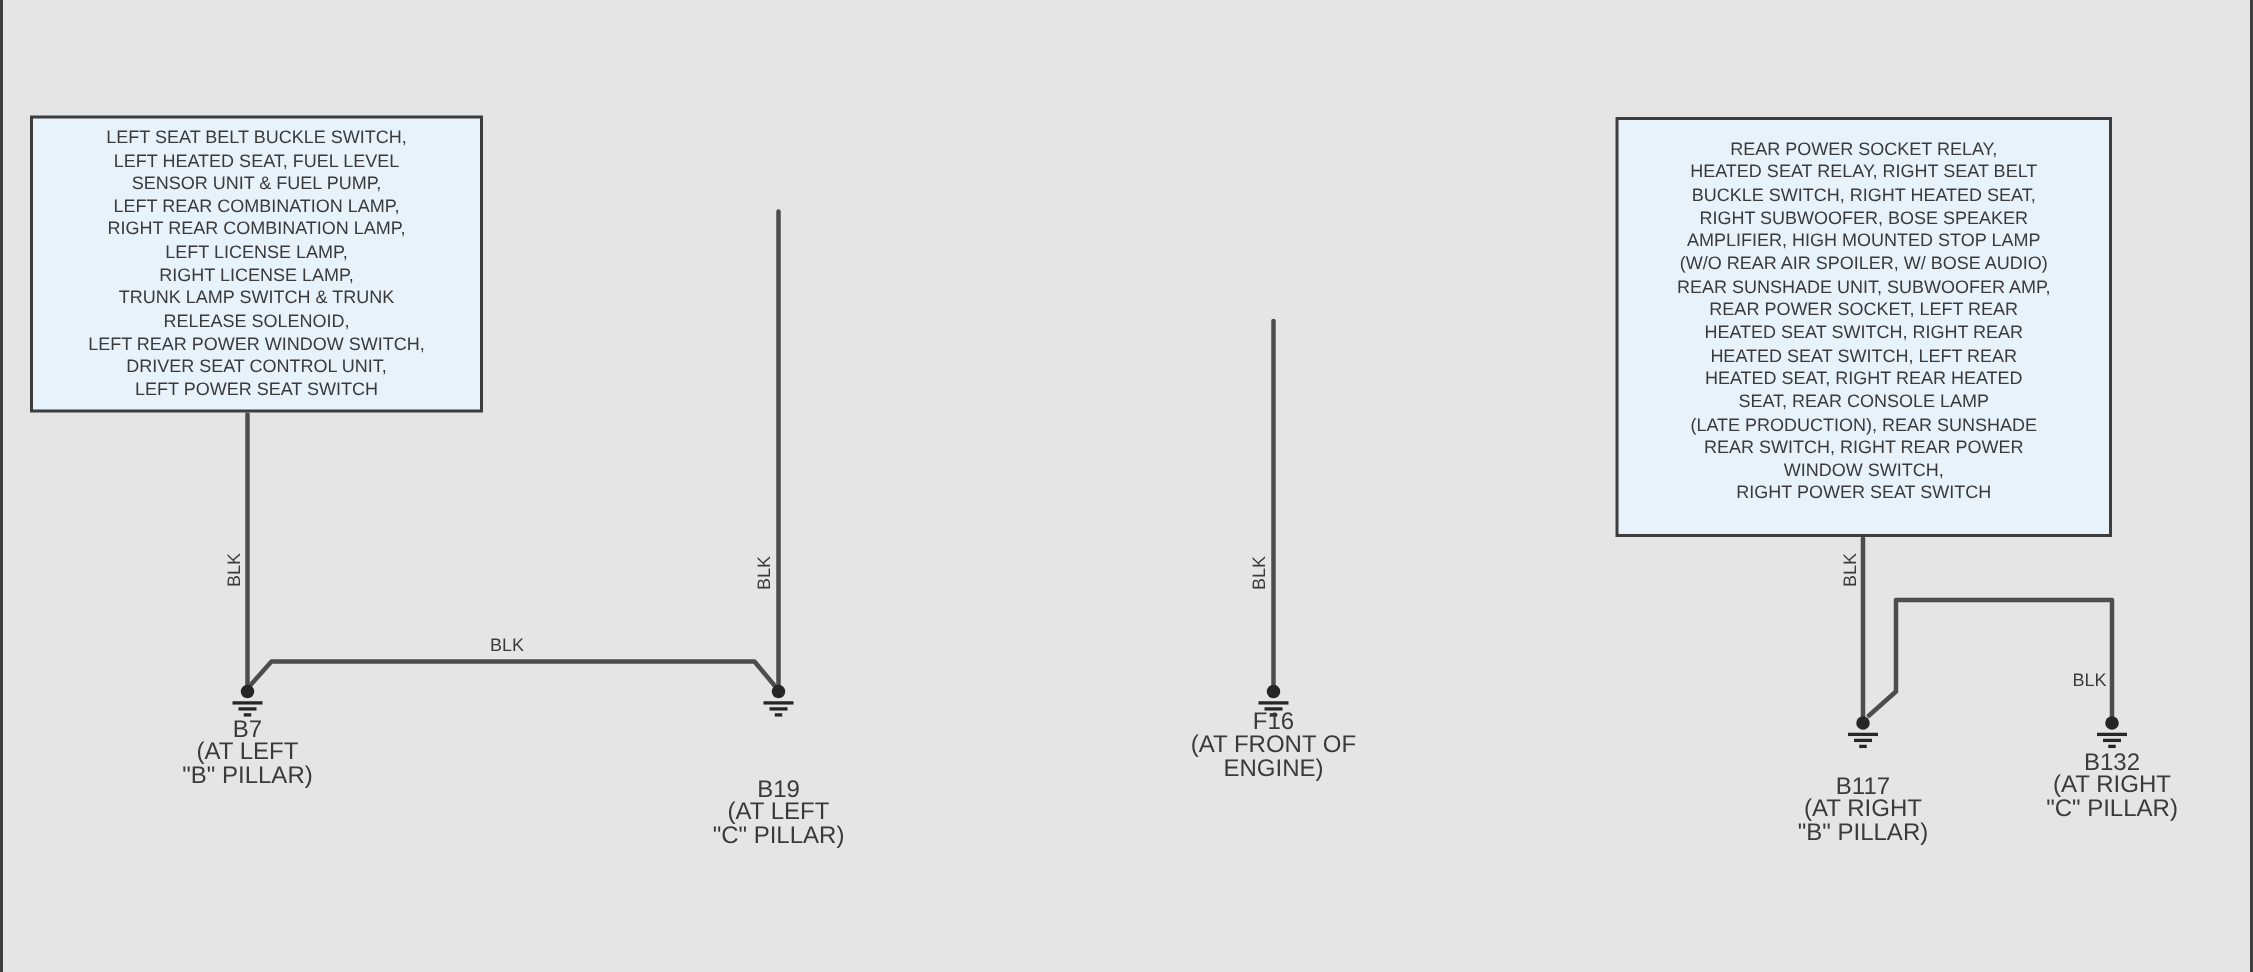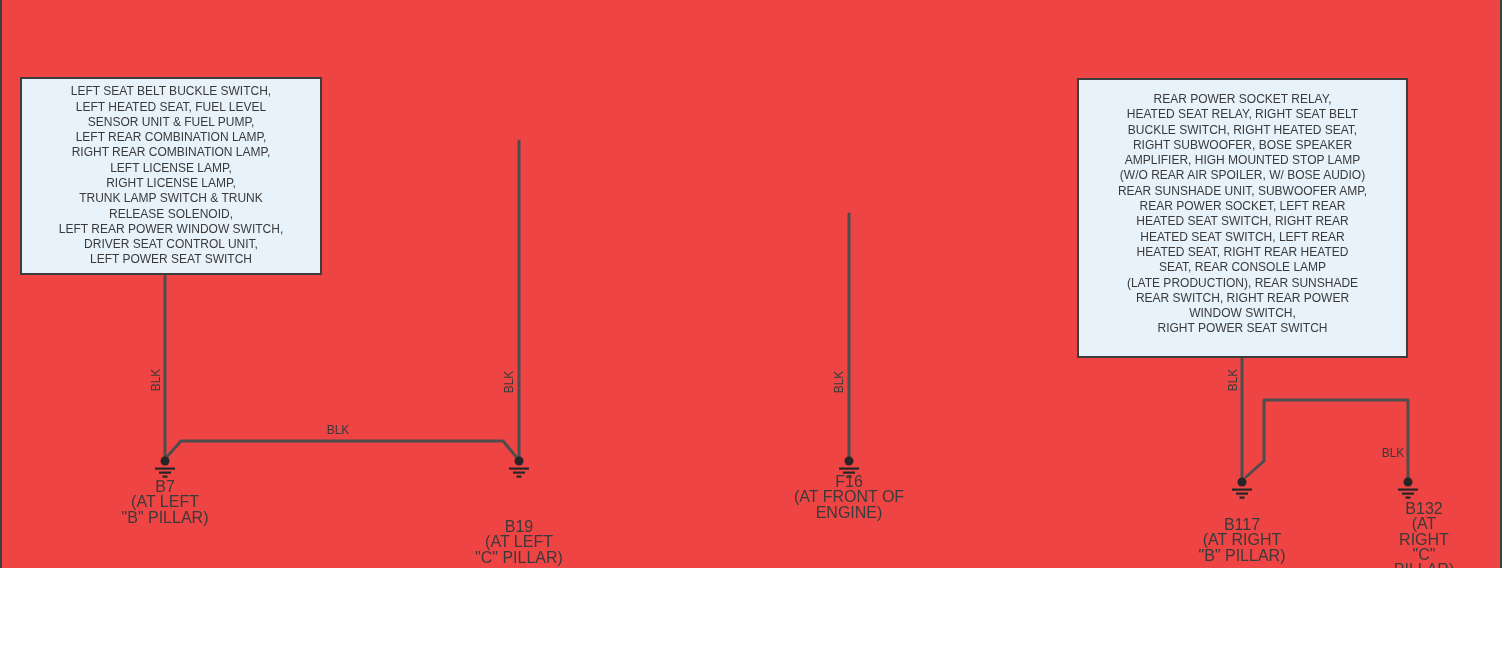--- a/index.html
+++ b/index.html
@@ -1,19 +1,19 @@
 <!DOCTYPE html>
 <html><head>
 <meta charset="utf-8">
 <style>
   html,body{margin:0;padding:0;background:#ffffff;}
   .canvas{
     position:relative;
-    width:1502px;height:568px;
-    background:#ef4444;
+    width:1502px;height:648px;
+    background:#e5e5e5;
     overflow:hidden;
     font-family:"Liberation Sans", sans-serif;
     color:#3a3a3a;
   }
   .page-edge{
     position:absolute;top:0;bottom:0;width:2px;background:#3f3f3f;
   }
   .page-edge.left{left:0;}
   .page-edge.right{right:0;}
   svg.wire-layer{position:absolute;left:0;top:0;}
@@ -152,17 +152,17 @@
 "B" PILLAR)</div>
   <div class="gnd-label" style="left:519px;top:479px;margin-top:40px;">B19
 (AT LEFT
 "C" PILLAR)</div>
   <div class="gnd-label" style="left:849px;top:474px;">F16
 (AT FRONT OF
 ENGINE)</div>
   <div class="gnd-label" style="left:1242px;top:517px;">B117
 (AT RIGHT
 "B" PILLAR)</div>
-  <div class="gnd-label" style="left:1408px;top:501px;margin-left:16px;">B132
+  <div class="gnd-label" style="left:1408px;top:501px;">B132
 (AT RIGHT
 "C" PILLAR)</div>
 
 </div>
 
 </body></html>

